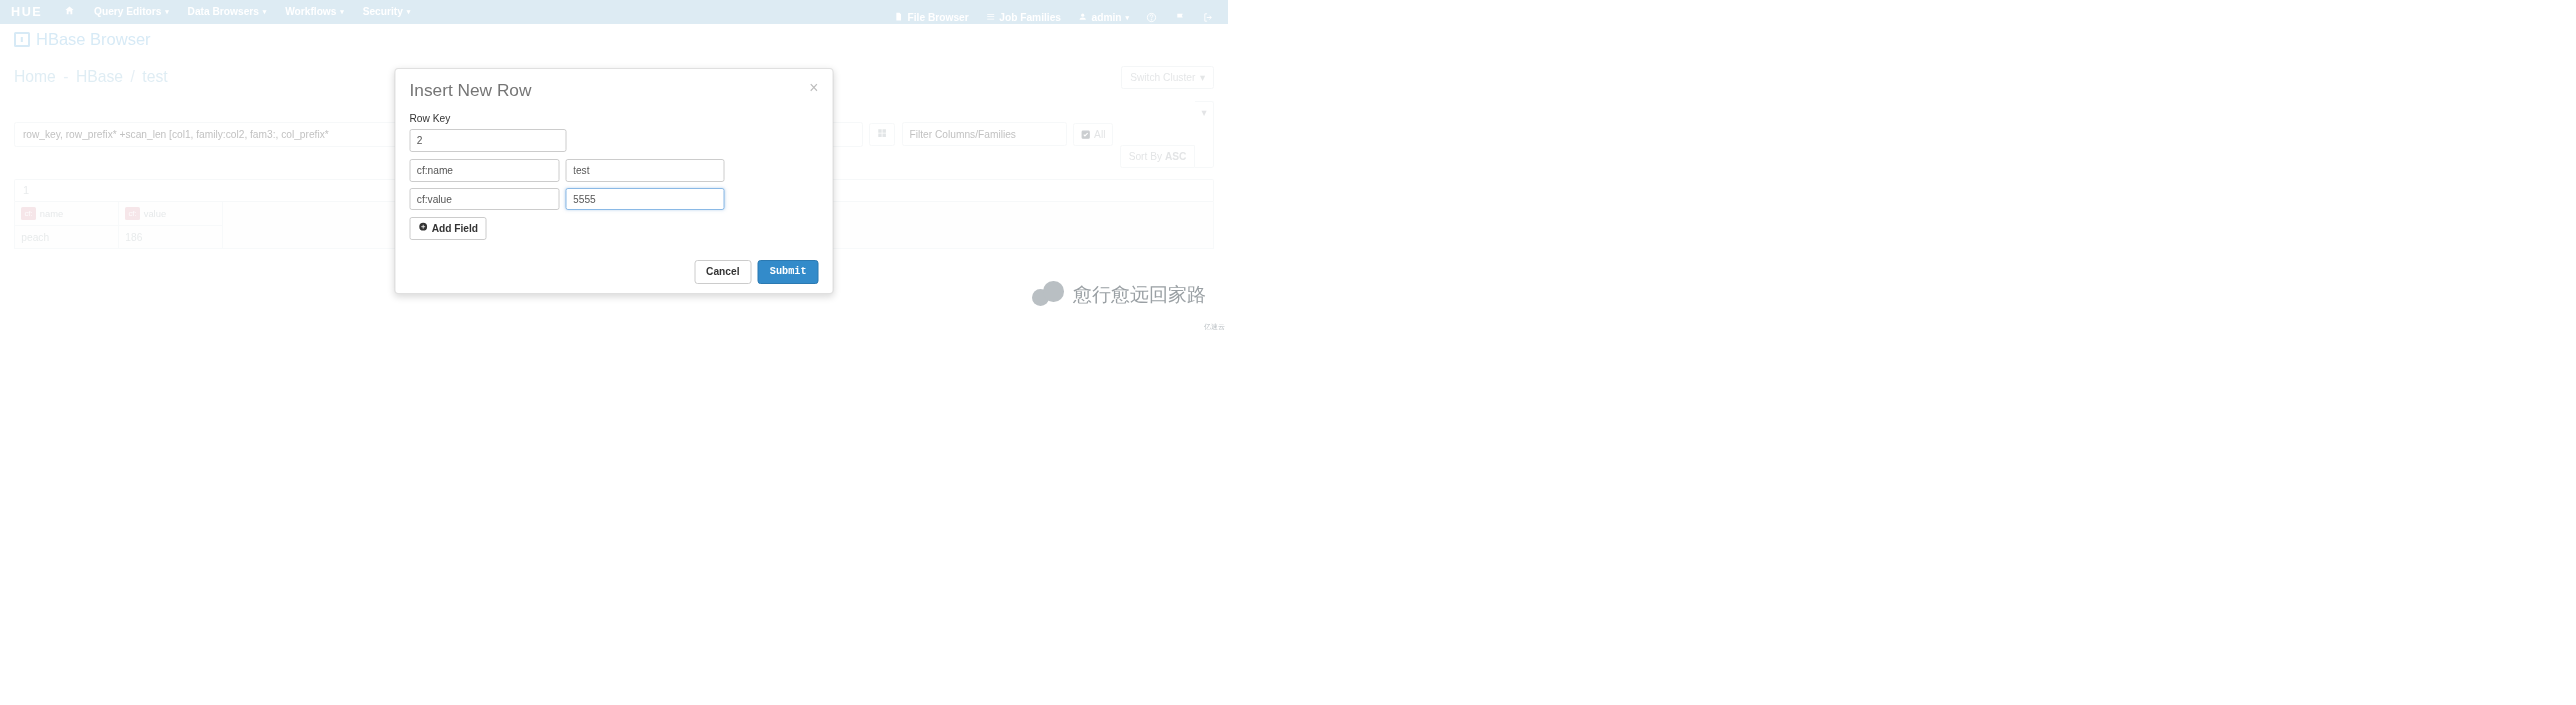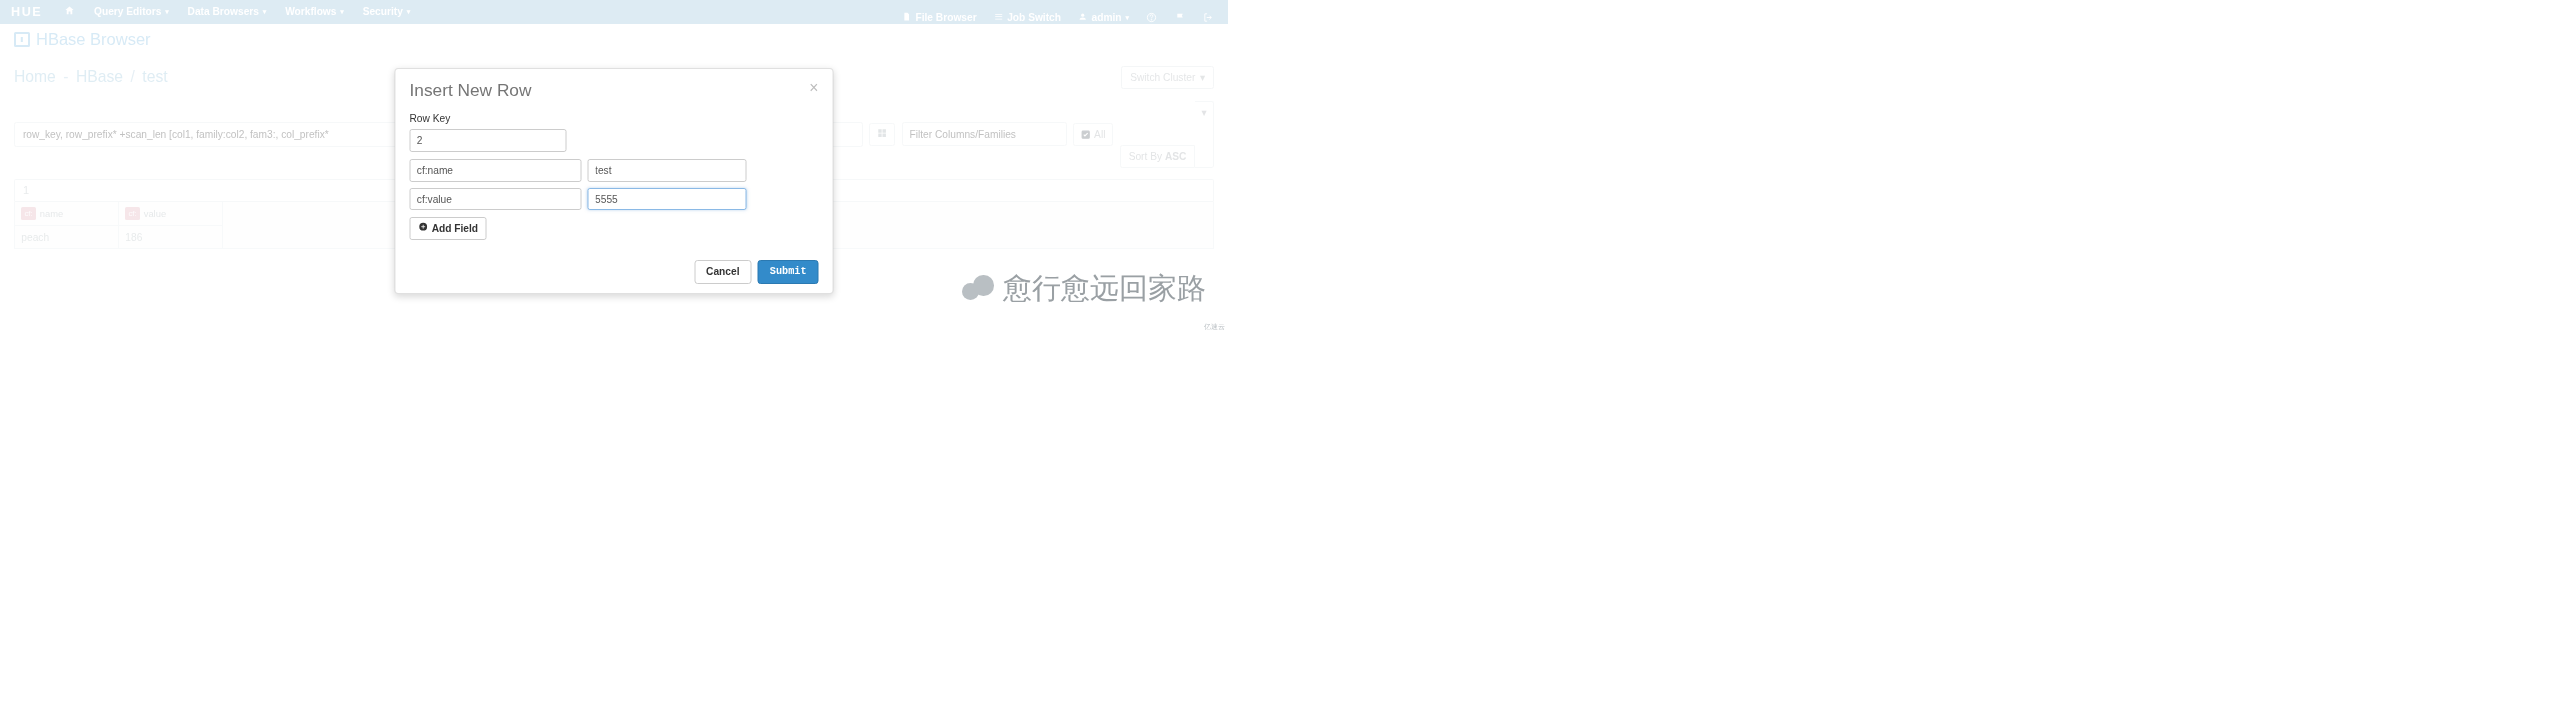--- a/index.html
+++ b/index.html
@@ -227,21 +227,21 @@
   font-size: 10.2px;
   color: #555;
   background: #fff;
 }
 .row-key-input { width: 157px; display: block; margin-bottom: 7.9px; }
 .field-row {
   display: flex;
   gap: 6.3px;
   margin-bottom: 6.3px;
 }
-.field-row .txt-input.colname { width: 172px; }
+.field-row .txt-input.colname { width: 150px; }
 .field-row .txt-input.colval  { width: 159px; }
 .txt-input.active {
   border-color: #8ab9e6;
   box-shadow: 0 0 3.1px rgba(120,170,220,0.5);
 }
 .add-field-btn {
   display: inline-flex;
   align-items: center;
   gap: 3.9px;
   border: 0.8px solid #ccc;
@@ -265,21 +265,21 @@
   font-size: 10.2px;
   cursor: pointer;
   font-weight: 600;
 }
 .btn-default { background: #fff; border: 0.8px solid #ccc; color: #333; }
 .btn-primary { background: #338bca; border: 0.8px solid #2b79b1; color: #fff; font-family: Liberation Mono, monospace; }
 .watermark {
   position: absolute;
   right: 22px;
   bottom: 25px;
-  font-size: 29px;
+  font-size: 19px;
   color: #9aa0a4;
   display: flex;
   align-items: center;
   gap: 7.9px;
   margin-top: 40px;
 }
 .watermark .bubbles {
   position: relative;
   width: 33px; height: 28px;
 }
@@ -336,21 +336,21 @@
     <div class="nav-item">
       <span class="ic"><svg width="9.4" height="9.4" viewBox="0 0 24 24" fill="#fff">
             <path d="M6 2h8l4 4v16H6z"></path>
           </svg></span>
       <span>File Browser</span>
     </div>
     <div class="nav-item">
       <span class="ic"><svg width="9.4" height="9.4" viewBox="0 0 24 24" fill="#fff">
             <path d="M3 5h18v2H3zm0 6h18v2H3zm0 6h18v2H3z"></path>
           </svg></span>
-      <span>Job Switch</span>
+      <span>Job Families</span>
     </div>
     <div class="nav-item">
       <span class="ic"><svg width="9.4" height="9.4" viewBox="0 0 24 24" fill="#fff">
             <circle cx="12" cy="8" r="4"></circle>
             <path d="M4 20c0-4 4-6 8-6s8 2 8 6z"></path>
           </svg></span>
       <span>admin</span>
       <span class="chev">▾</span>
     </div>
     <div class="nav-item">

